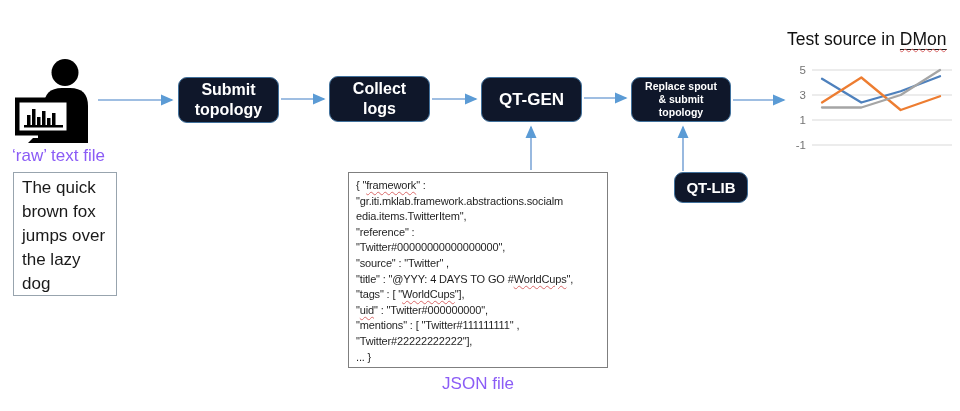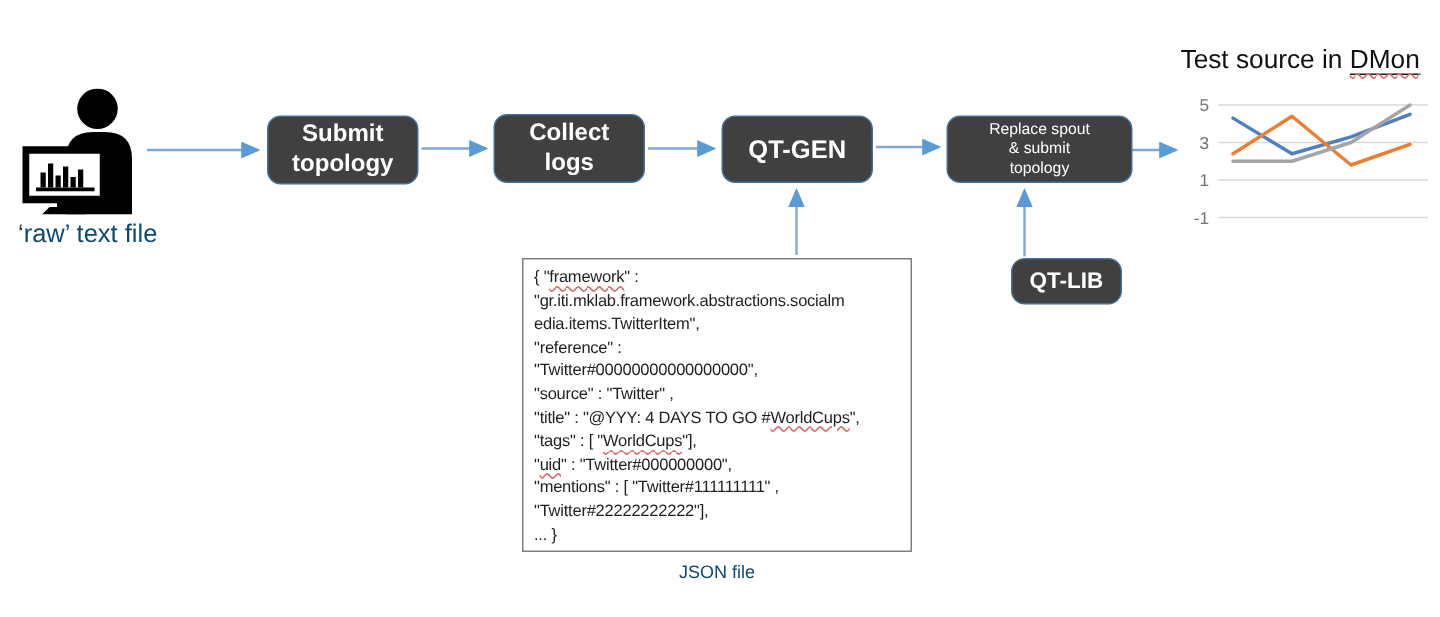--- a/index.html
+++ b/index.html
@@ -1,28 +1,28 @@
 <!DOCTYPE html>
 <html><head>
 <meta charset="utf-8">
 <style>
   html,body{margin:0;padding:0;background:#fff;}
   .canvas{position:relative;width:960px;height:411px;background:#ffffff;
           font-family:"Liberation Sans",sans-serif;overflow:hidden;}
-  .node{position:absolute;background:#404040;border:1.5px solid #41719C;border-radius:9px;
+  .node{position:absolute;background:#0f172a;border:1.5px solid #41719C;border-radius:9px;
         color:#fff;display:flex;align-items:center;justify-content:center;text-align:center;
         font-weight:600;white-space:pre-line;box-sizing:border-box;}
   #node-submit{left:178px;top:77px;width:101px;height:46px;font-size:16px;line-height:20px;}
   #node-collect{left:329px;top:76px;width:101px;height:46px;font-size:16px;line-height:20px;}
   #node-qtgen{left:481px;top:77px;width:101px;height:45px;font-size:17px;}
-  #node-replace{left:631px;top:77px;width:124px;height:45px;font-size:10.5px;line-height:13px;font-weight:400;}
+  #node-replace{left:631px;top:77px;width:100px;height:45px;font-size:10.5px;line-height:13px;font-weight:700;}
   #node-qtlib{left:646px;top:172px;width:74px;height:31px;font-size:15px;margin-left:28px;}
-  .label{position:absolute;color:#0c4a6e;}
+  .label{position:absolute;color:#8b5cf6;}
   #label-raw{left:12px;top:146px;width:130px;font-size:17px;}
-  #label-json{left:348px;top:374px;width:260px;text-align:center;font-size:12px;}
+  #label-json{left:348px;top:374px;width:260px;text-align:center;font-size:17px;}
   #raw-text-box{position:absolute;left:13px;top:172px;width:104px;height:124px;
       border:1px solid #98A4AE;background:#fff;color:#1a1a1a;font-size:17px;line-height:24px;
       padding:3px 0 0 8px;white-space:pre-line;box-sizing:border-box;}
   #json-box{position:absolute;left:348px;top:172px;width:260px;height:196px;
       border:1px solid #7F7F7F;background:#fff;box-sizing:border-box;
       padding:5px 0 0 7px;color:#1f1f1f;font-size:11px;line-height:15.6px;letter-spacing:-0.15px;}
   #json-box .cl{white-space:nowrap;}
   .sq{text-decoration:underline;text-decoration-style:wavy;text-decoration-color:#D96A6A;
       text-decoration-thickness:1px;text-underline-offset:2px;}
   #chart-title{position:absolute;left:787px;top:29px;width:170px;font-size:17.5px;color:#111;}
@@ -63,20 +63,25 @@
     <line class="flow" x1="98" y1="100" x2="172" y2="100" marker-end="url(#ah)"></line>
     <line class="flow" x1="281" y1="99" x2="324" y2="99" marker-end="url(#ah)"></line>
     <line class="flow" x1="432" y1="99" x2="476" y2="99" marker-end="url(#ah)"></line>
     <line class="flow" x1="584" y1="98" x2="626" y2="98" marker-end="url(#ah)"></line>
     <line class="flow" x1="733" y1="100" x2="784" y2="100" marker-end="url(#ah)"></line>
     <line class="flow" x1="531" y1="170" x2="531" y2="127" marker-end="url(#ah)"></line>
     <line class="flow" x1="683" y1="171" x2="683" y2="127" marker-end="url(#ah)"></line>
   </svg>
 
   <div class="label" id="label-raw">‘raw’ text file</div>
+  <div id="raw-text-box">The quick
+brown fox
+jumps over
+the lazy
+dog</div>
 
   <div class="node" id="node-submit">Submit
 topology</div>
   <div class="node" id="node-qtgen">QT-GEN</div>
   <div class="node" id="node-collect">Collect
 logs</div>
   <div class="node" id="node-replace">Replace spout
 &amp; submit
 topology</div>
   <div class="node" id="node-qtlib">QT-LIB</div>

